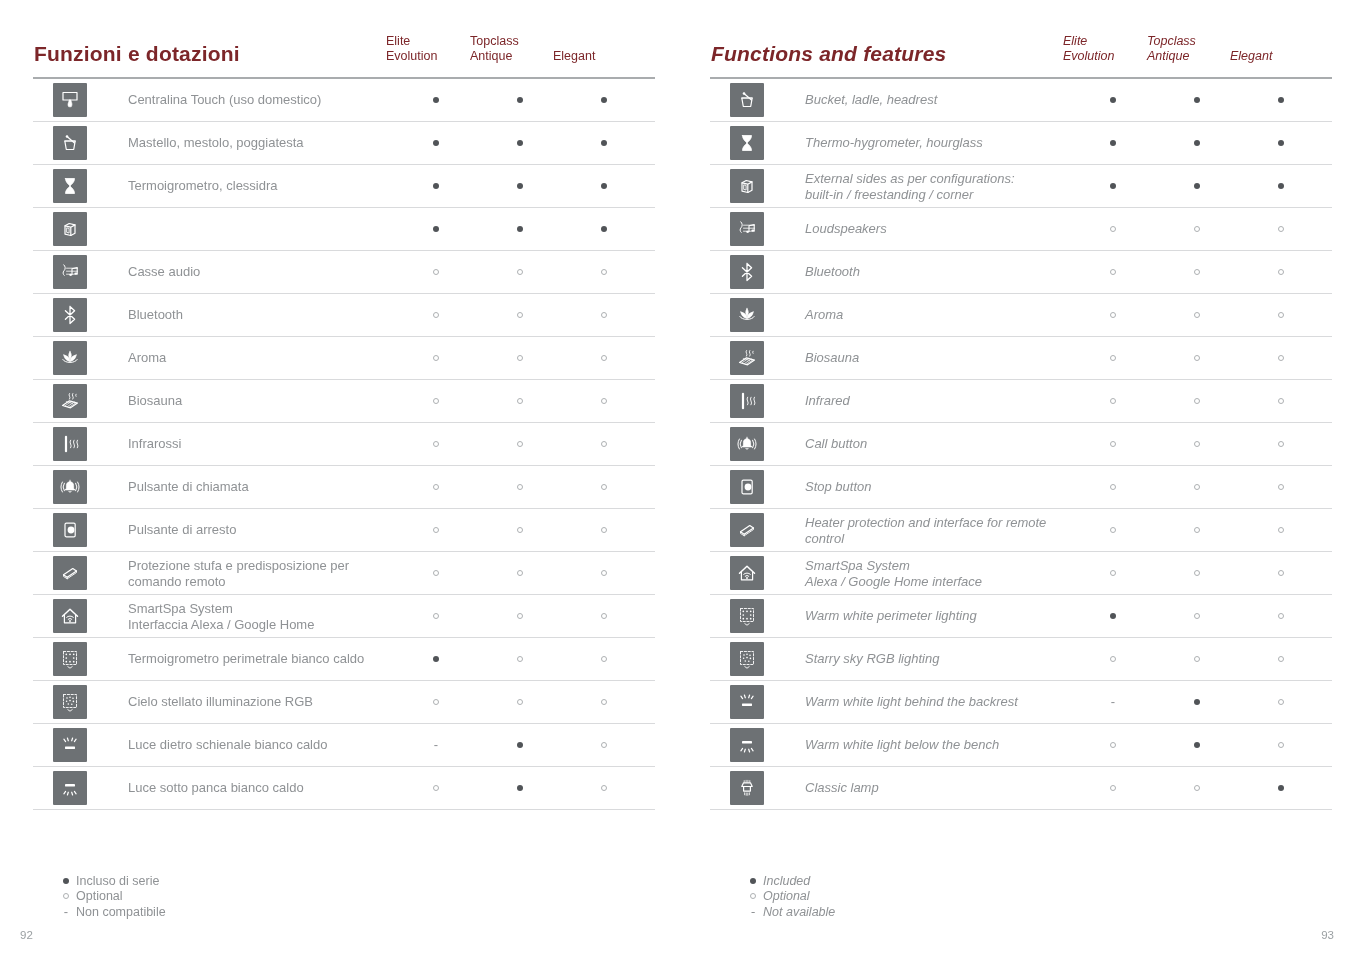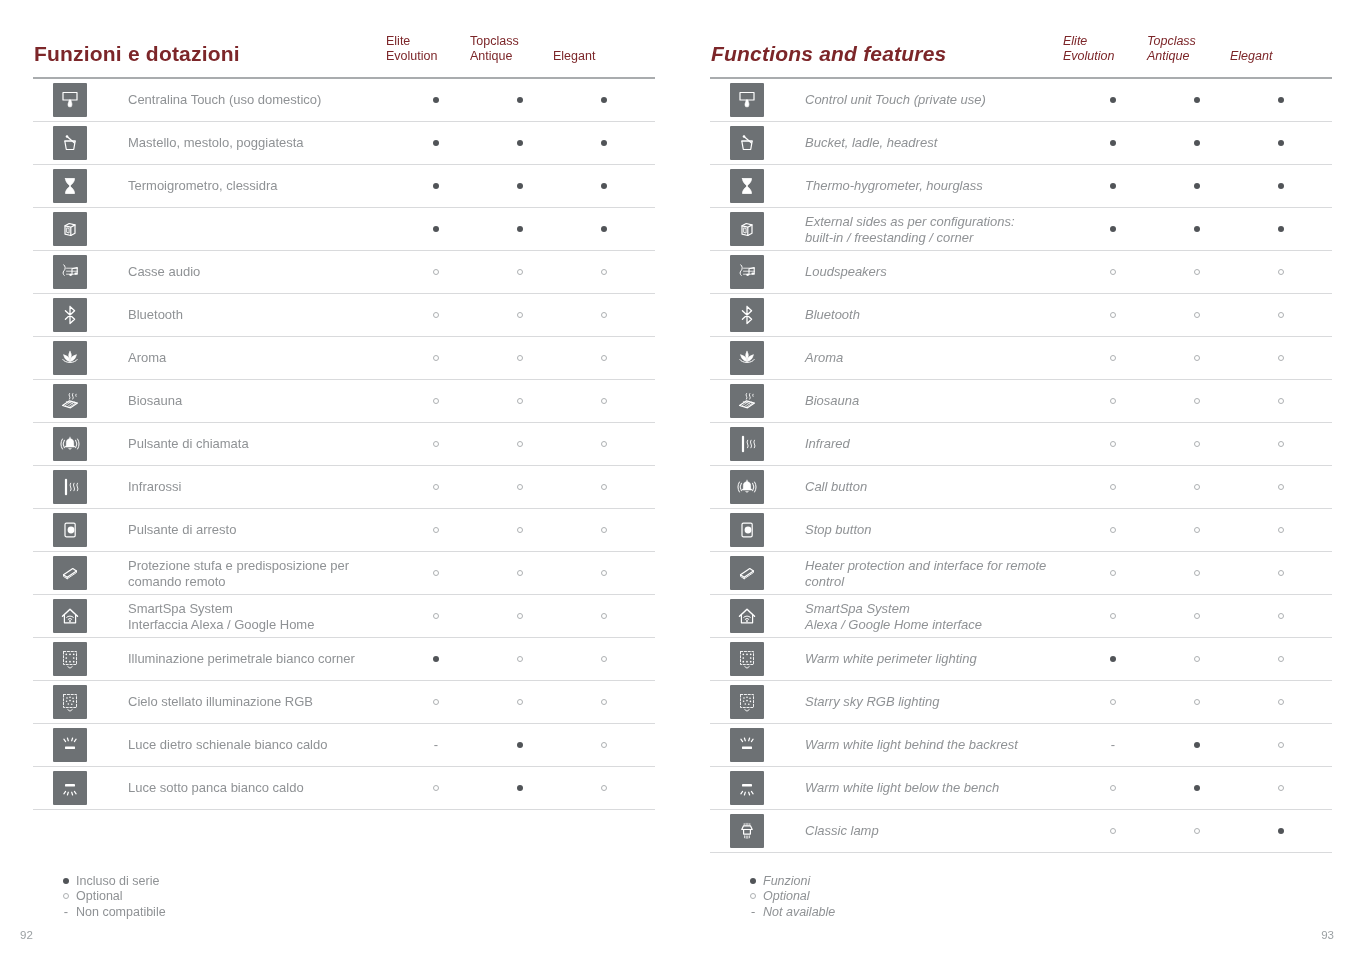--- a/index.html
+++ b/index.html
@@ -231,44 +231,44 @@
           <span class="val v1">
             <span class="mk open"></span>
           </span>
           <span class="val v2">
             <span class="mk open"></span>
           </span>
         </div>
         <div class="row">
           <span class="icon">
             <svg viewBox="0 0 24 24" width="24" height="24" fill="none" stroke="#fff" stroke-width="1.2" stroke-linecap="round" stroke-linejoin="round">
+              <path d="M8 4.8v14.4" stroke-width="2.2"></path>
+              <path d="M12.6 15.8q1.2-1.9 0-3.8t0-3.8M16 15.8q1.2-1.9 0-3.8t0-3.8M19.4 15.8q1.2-1.9 0-3.8t0-3.8" stroke-width=".9"></path>
+            </svg>
+          </span>
+          <span class="label">Infrarossi</span>
+          <span class="val v0">
+            <span class="mk open"></span>
+          </span>
+          <span class="val v1">
+            <span class="mk open"></span>
+          </span>
+          <span class="val v2">
+            <span class="mk open"></span>
+          </span>
+        </div>
+        <div class="row">
+          <span class="icon">
+            <svg viewBox="0 0 24 24" width="24" height="24" fill="none" stroke="#fff" stroke-width="1.2" stroke-linecap="round" stroke-linejoin="round">
               <path d="M12 6.8c2.2 0 3.6 1.5 3.6 3.8v2.7l1.3 1.6H7.1l1.3-1.6v-2.7c0-2.3 1.4-3.8 3.6-3.8z" fill="#fff" stroke-width=".7"></path>
               <path d="M12 5.2v1.4M10.9 16.4a1.15 1.15 0 0 0 2.2 0" stroke-width="1"></path>
               <path d="M6.3 8.2a6.8 6.8 0 0 0 0 7.6M4.4 7a9.6 9.6 0 0 0 0 10M17.7 8.2a6.8 6.8 0 0 1 0 7.6M19.6 7a9.6 9.6 0 0 1 0 10" stroke-width="1"></path>
             </svg>
           </span>
           <span class="label">Pulsante di chiamata</span>
-          <span class="val v0">
-            <span class="mk open"></span>
-          </span>
-          <span class="val v1">
-            <span class="mk open"></span>
-          </span>
-          <span class="val v2">
-            <span class="mk open"></span>
-          </span>
-        </div>
-        <div class="row">
-          <span class="icon">
-            <svg viewBox="0 0 24 24" width="24" height="24" fill="none" stroke="#fff" stroke-width="1.2" stroke-linecap="round" stroke-linejoin="round">
-              <path d="M8 4.8v14.4" stroke-width="2.2"></path>
-              <path d="M12.6 15.8q1.2-1.9 0-3.8t0-3.8M16 15.8q1.2-1.9 0-3.8t0-3.8M19.4 15.8q1.2-1.9 0-3.8t0-3.8" stroke-width=".9"></path>
-            </svg>
-          </span>
-          <span class="label">Infrarossi</span>
           <span class="val v0">
             <span class="mk open"></span>
           </span>
           <span class="val v1">
             <span class="mk open"></span>
           </span>
           <span class="val v2">
             <span class="mk open"></span>
           </span>
         </div>
@@ -338,21 +338,21 @@
               <circle cx="12" cy="7.3" r=".85" fill="#fff" stroke="none"></circle>
               <circle cx="15.7" cy="7.3" r=".85" fill="#fff" stroke="none"></circle>
               <circle cx="8.3" cy="11" r=".85" fill="#fff" stroke="none"></circle>
               <circle cx="15.7" cy="11" r=".85" fill="#fff" stroke="none"></circle>
               <circle cx="8.3" cy="14.7" r=".85" fill="#fff" stroke="none"></circle>
               <circle cx="12" cy="14.7" r=".85" fill="#fff" stroke="none"></circle>
               <circle cx="15.7" cy="14.7" r=".85" fill="#fff" stroke="none"></circle>
               <path d="M9.8 19.6l2.2 1.6 2.2-1.6" stroke-width=".9"></path>
             </svg>
           </span>
-          <span class="label">Illuminazione perimetrale bianco corner</span>
+          <span class="label">Termoigrometro perimetrale bianco caldo</span>
           <span class="val v0">
             <span class="mk filled"></span>
           </span>
           <span class="val v1">
             <span class="mk open"></span>
           </span>
           <span class="val v2">
             <span class="mk open"></span>
           </span>
         </div>
@@ -441,39 +441,20 @@
       <div class="colhdr c0">Elite
 Evolution</div>
       <div class="colhdr c1">Topclass
 Antique</div>
       <div class="colhdr c2">Elegant</div>
     </header>
     <div class="rows">
         <div class="row">
           <span class="icon">
             <svg viewBox="0 0 24 24" width="24" height="24" fill="none" stroke="#fff" stroke-width="1.2" stroke-linecap="round" stroke-linejoin="round">
-              <rect x="5" y="4.5" width="14" height="7.5"></rect>
-              <path d="M12 12v2.6"></path>
-              <path d="M10.6 14.2c-.9 1.8-.8 3.4.2 4.6h2.4c.9-1.4 1-3 .3-4.6l-.7-1.9c-.3-.8-1.4-.8-1.7 0z" fill="#fff" stroke-width=".6"></path>
-            </svg>
-          </span>
-          <span class="label">Control unit Touch (private use)</span>
-          <span class="val v0">
-            <span class="mk filled"></span>
-          </span>
-          <span class="val v1">
-            <span class="mk filled"></span>
-          </span>
-          <span class="val v2">
-            <span class="mk filled"></span>
-          </span>
-        </div>
-        <div class="row">
-          <span class="icon">
-            <svg viewBox="0 0 24 24" width="24" height="24" fill="none" stroke="#fff" stroke-width="1.2" stroke-linecap="round" stroke-linejoin="round">
               <path d="M6.8 10l1.5 8.5h7.4l1.5-8.5z"></path>
               <path d="M6.8 10h10.4"></path>
               <path d="M9 5.5l7.5 6.5"></path>
               <circle cx="9" cy="5.5" r="1.3" fill="#fff" stroke="none"></circle>
             </svg>
           </span>
           <span class="label">Bucket, ladle, headrest</span>
           <span class="val v0">
             <span class="mk filled"></span>
           </span>
@@ -798,21 +779,21 @@
             <span class="mk open"></span>
           </span>
           <span class="val v2">
             <span class="mk filled"></span>
           </span>
         </div>
       </div>
     <div class="legend">
         <div class="lg-row">
           <span class="mk filled lg-sym"></span>
-          <span>Funzioni</span>
+          <span>Included</span>
         </div>
         <div class="lg-row">
           <span class="mk open lg-sym"></span>
           <span>Optional</span>
         </div>
         <div class="lg-row">
           <span class="mk dash lg-sym">-</span>
           <span>Not available</span>
         </div>
       </div>

